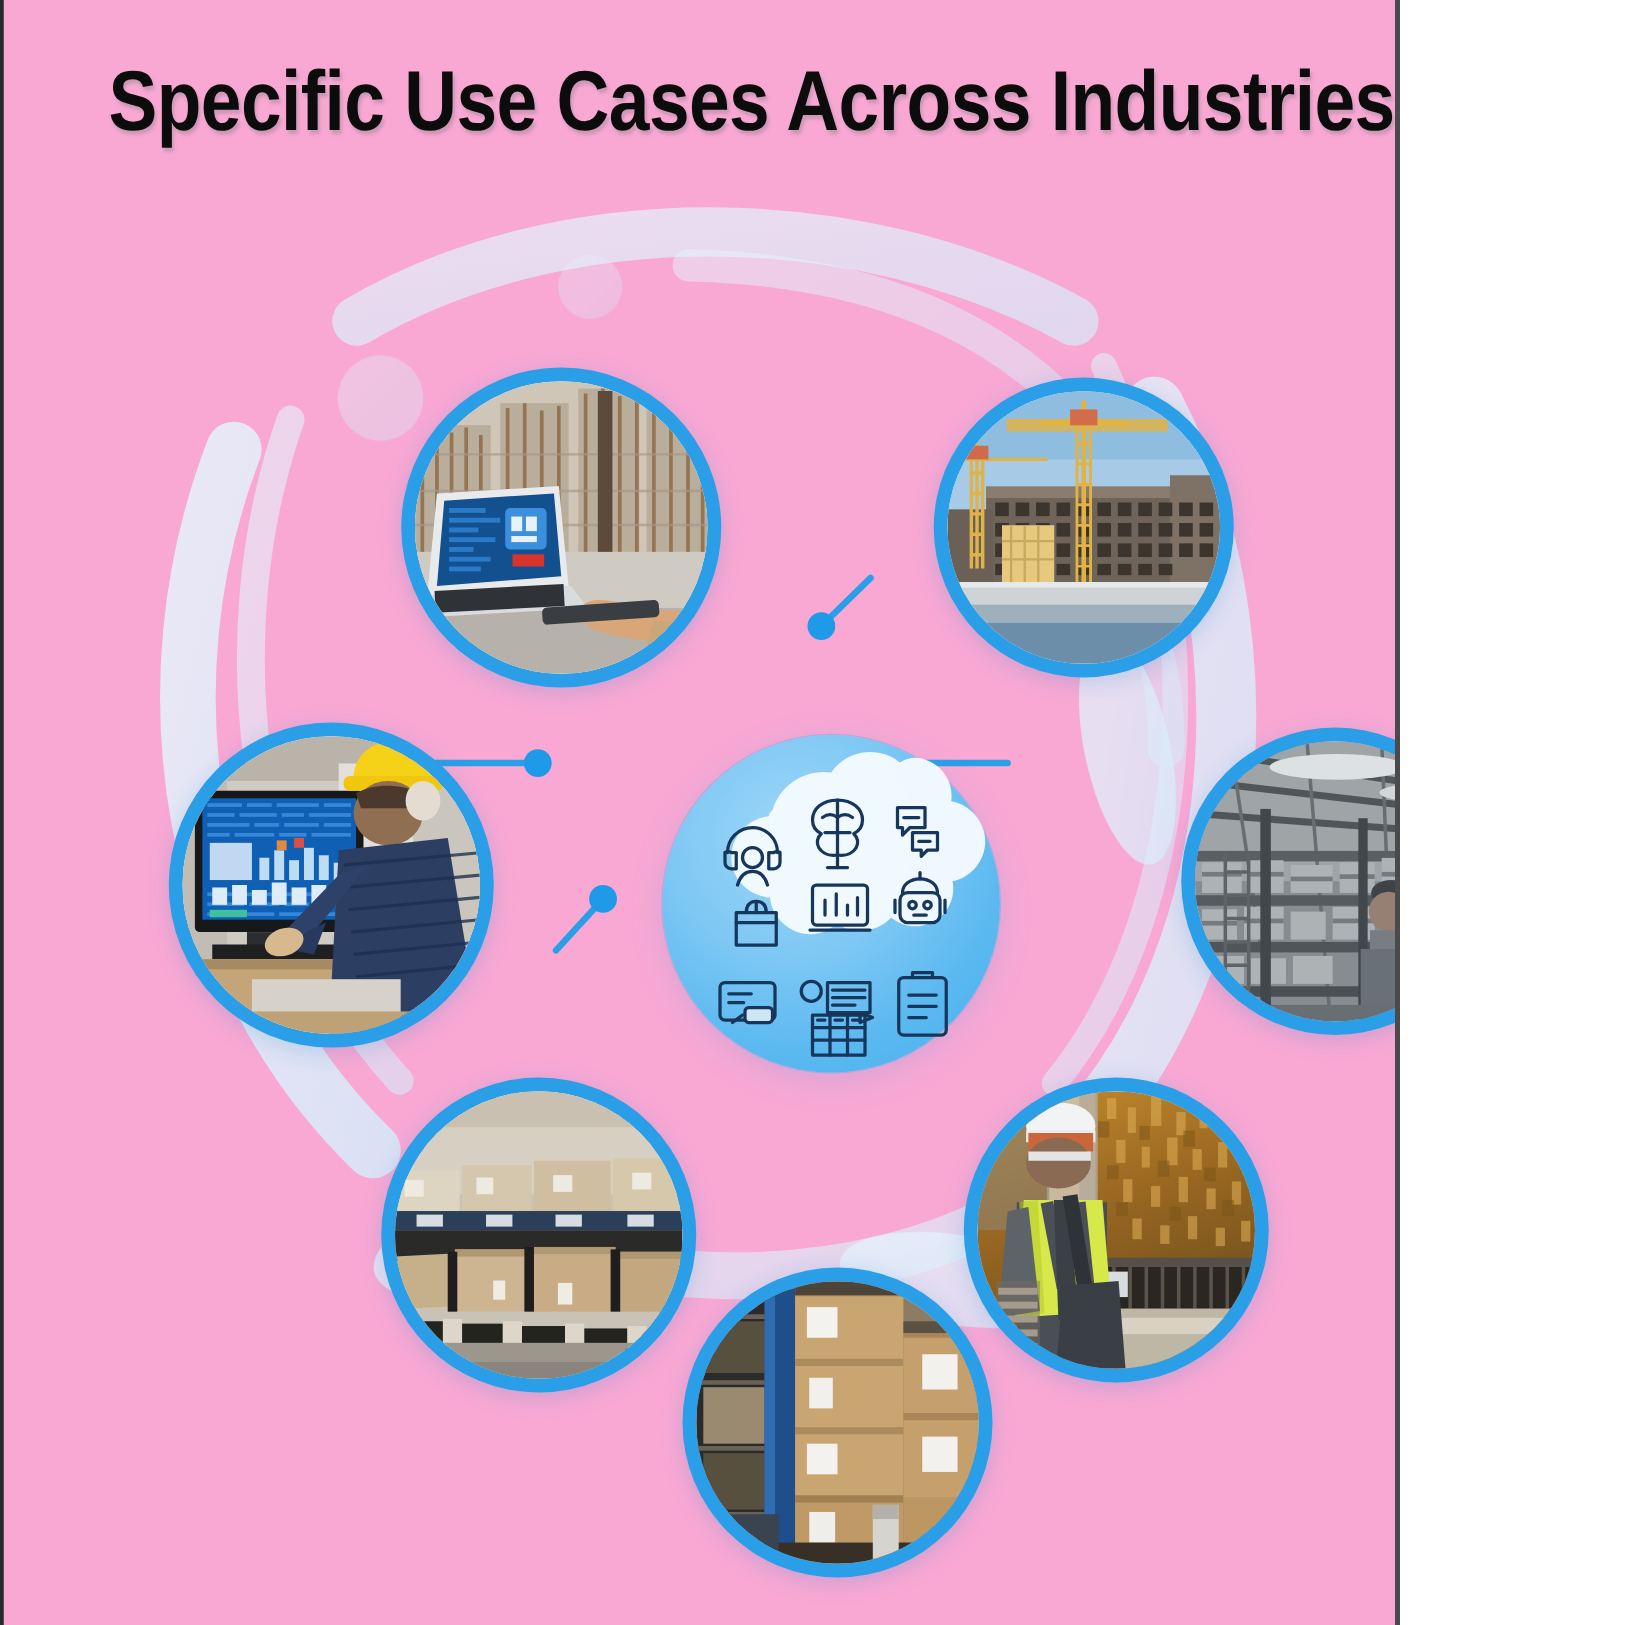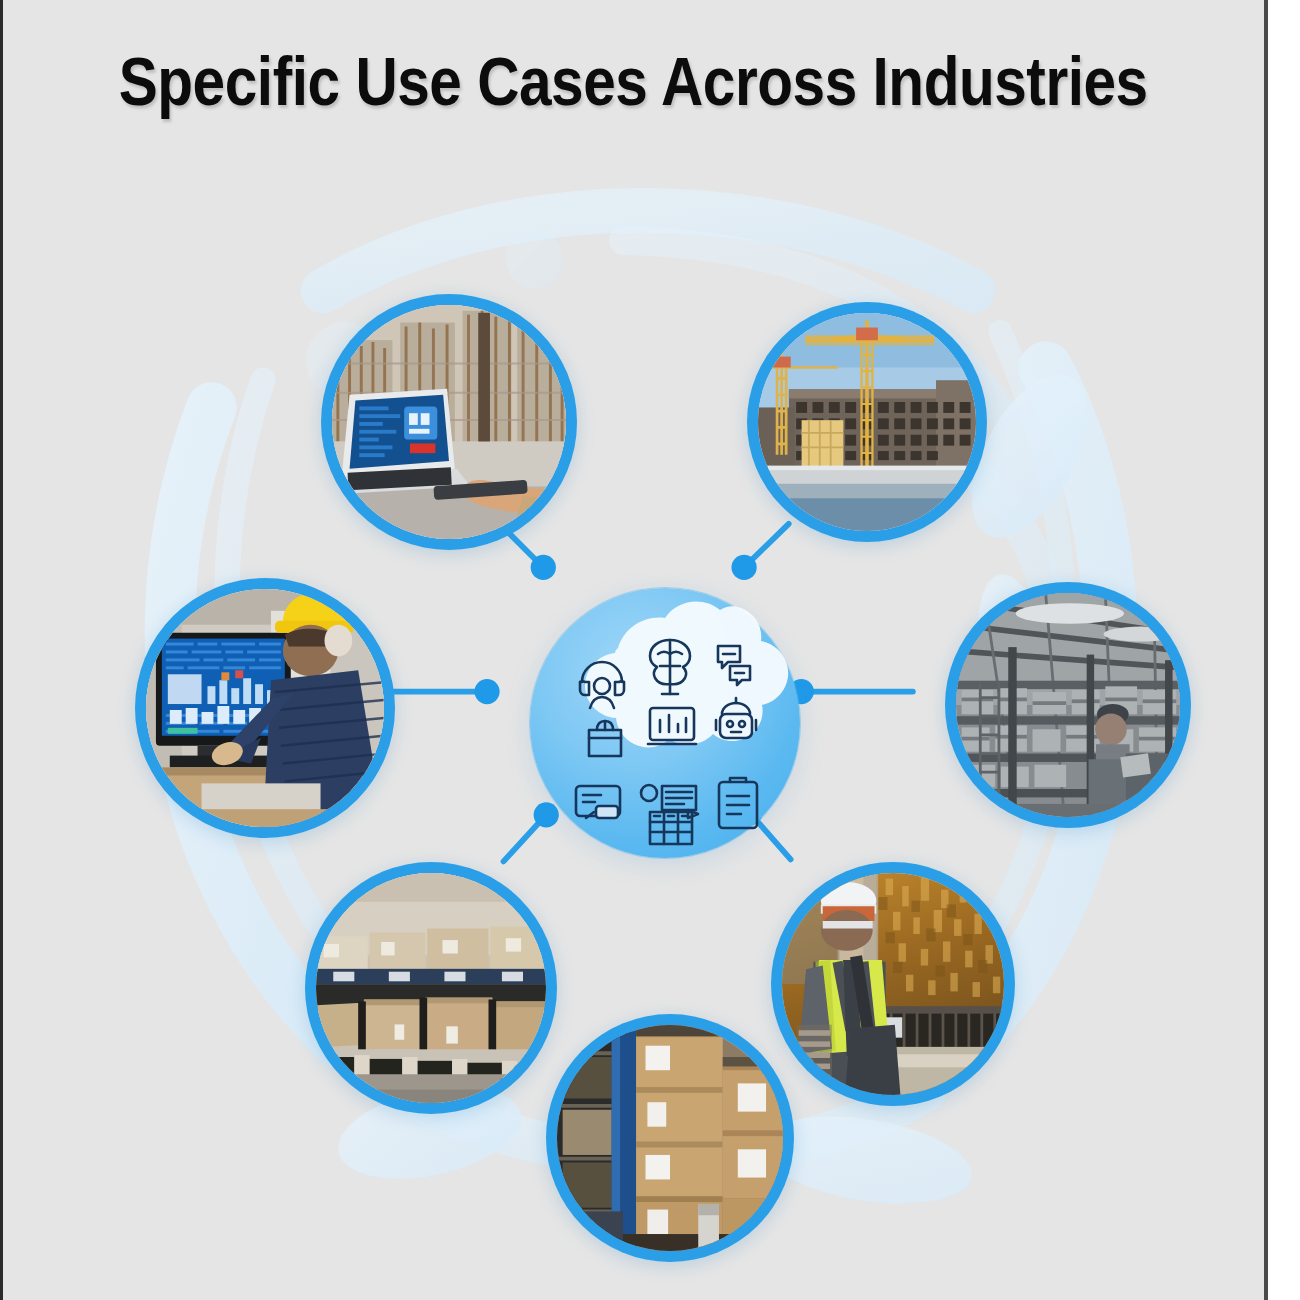--- a/index.html
+++ b/index.html
@@ -7,23 +7,23 @@
   html, body {
     width: 1300px;
     height: 1300px;
     overflow: hidden;
     background: #ffffff;
     font-family: "Liberation Sans", sans-serif;
   }
 
   #slide {
     position: relative;
-    width: 1268px;
+    width: 1120px;
     height: 1300px;
-    background: #e5e5e5;
+    background: #f9a8d4;
     border-left: 3px solid #2b2b2b;
     border-right: 4px solid #4a4a4a;
     overflow: hidden;
   }
 
   
   .title-wrap {
     position: absolute;
     top: 46px; left: 0; right: 0;
     text-align: center;

